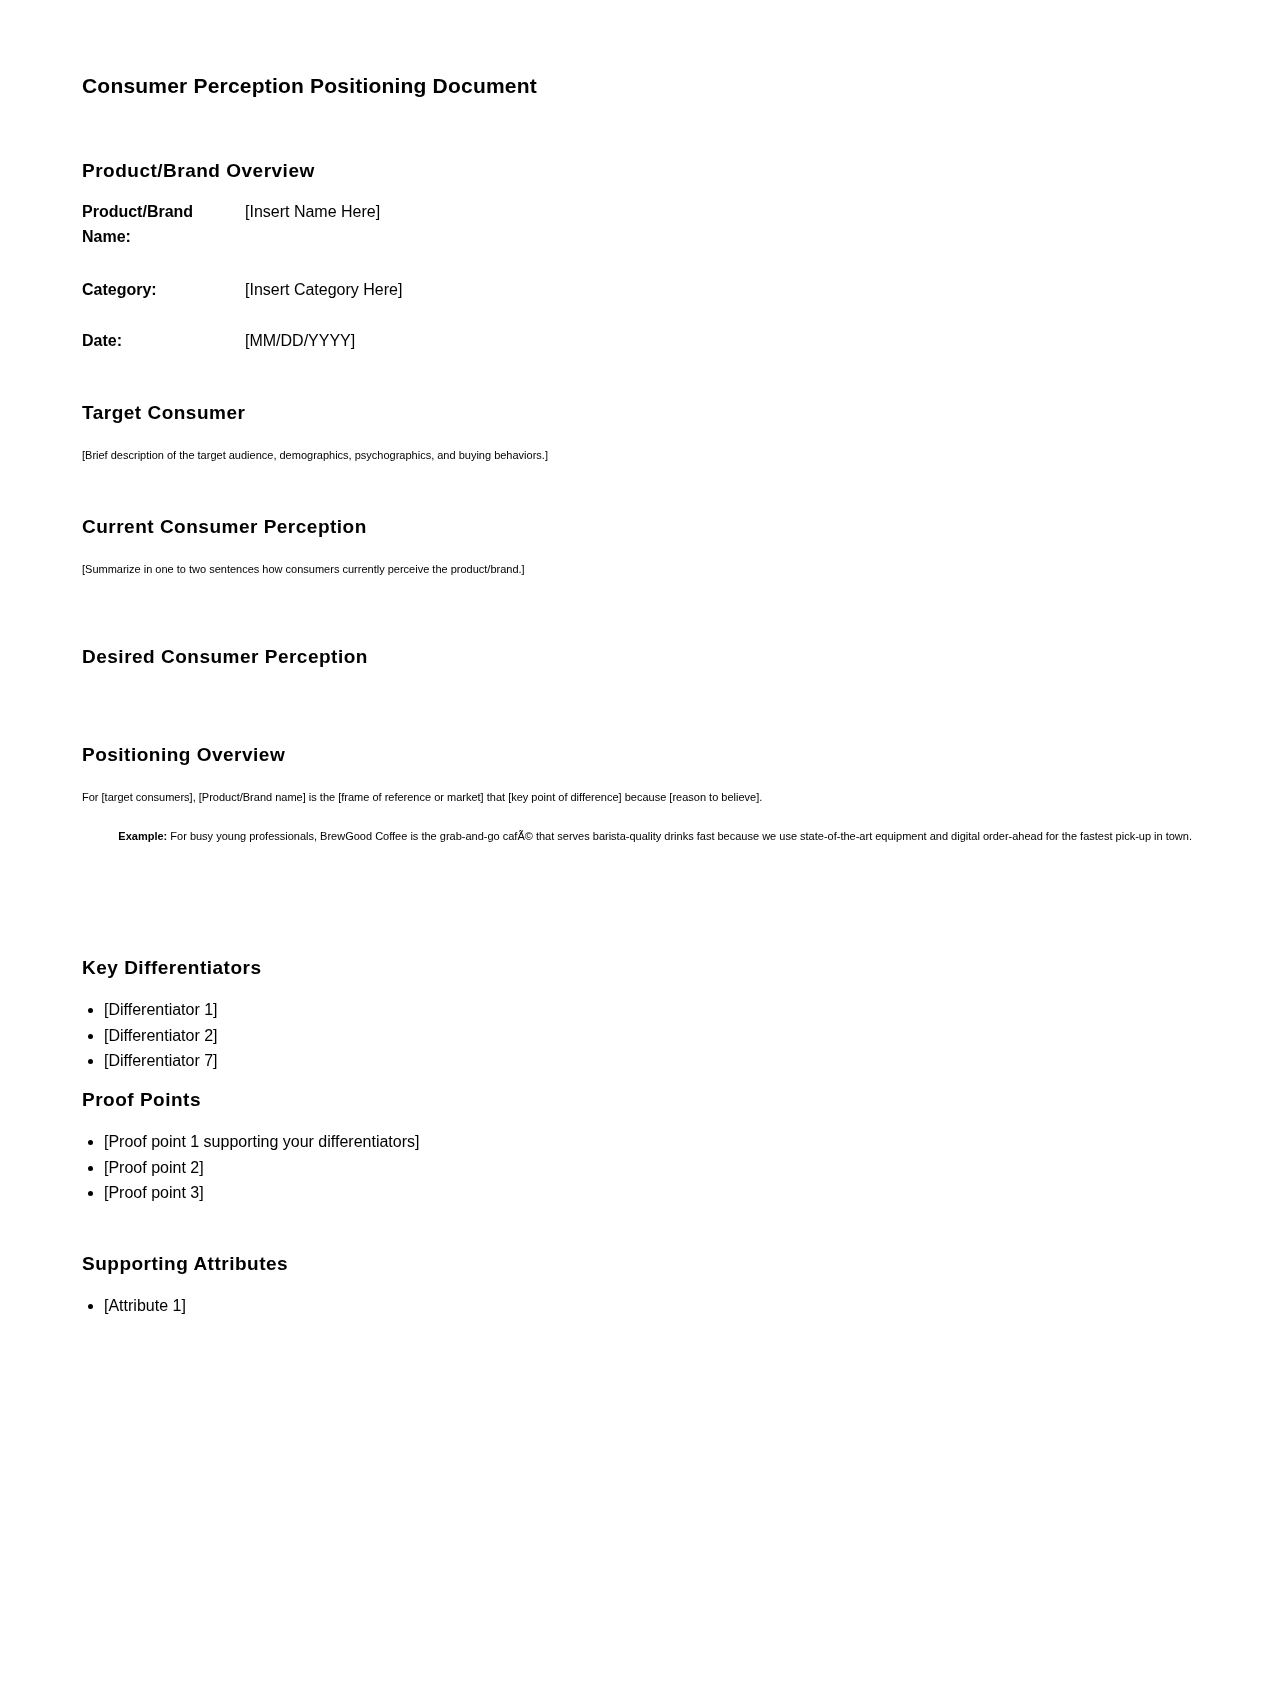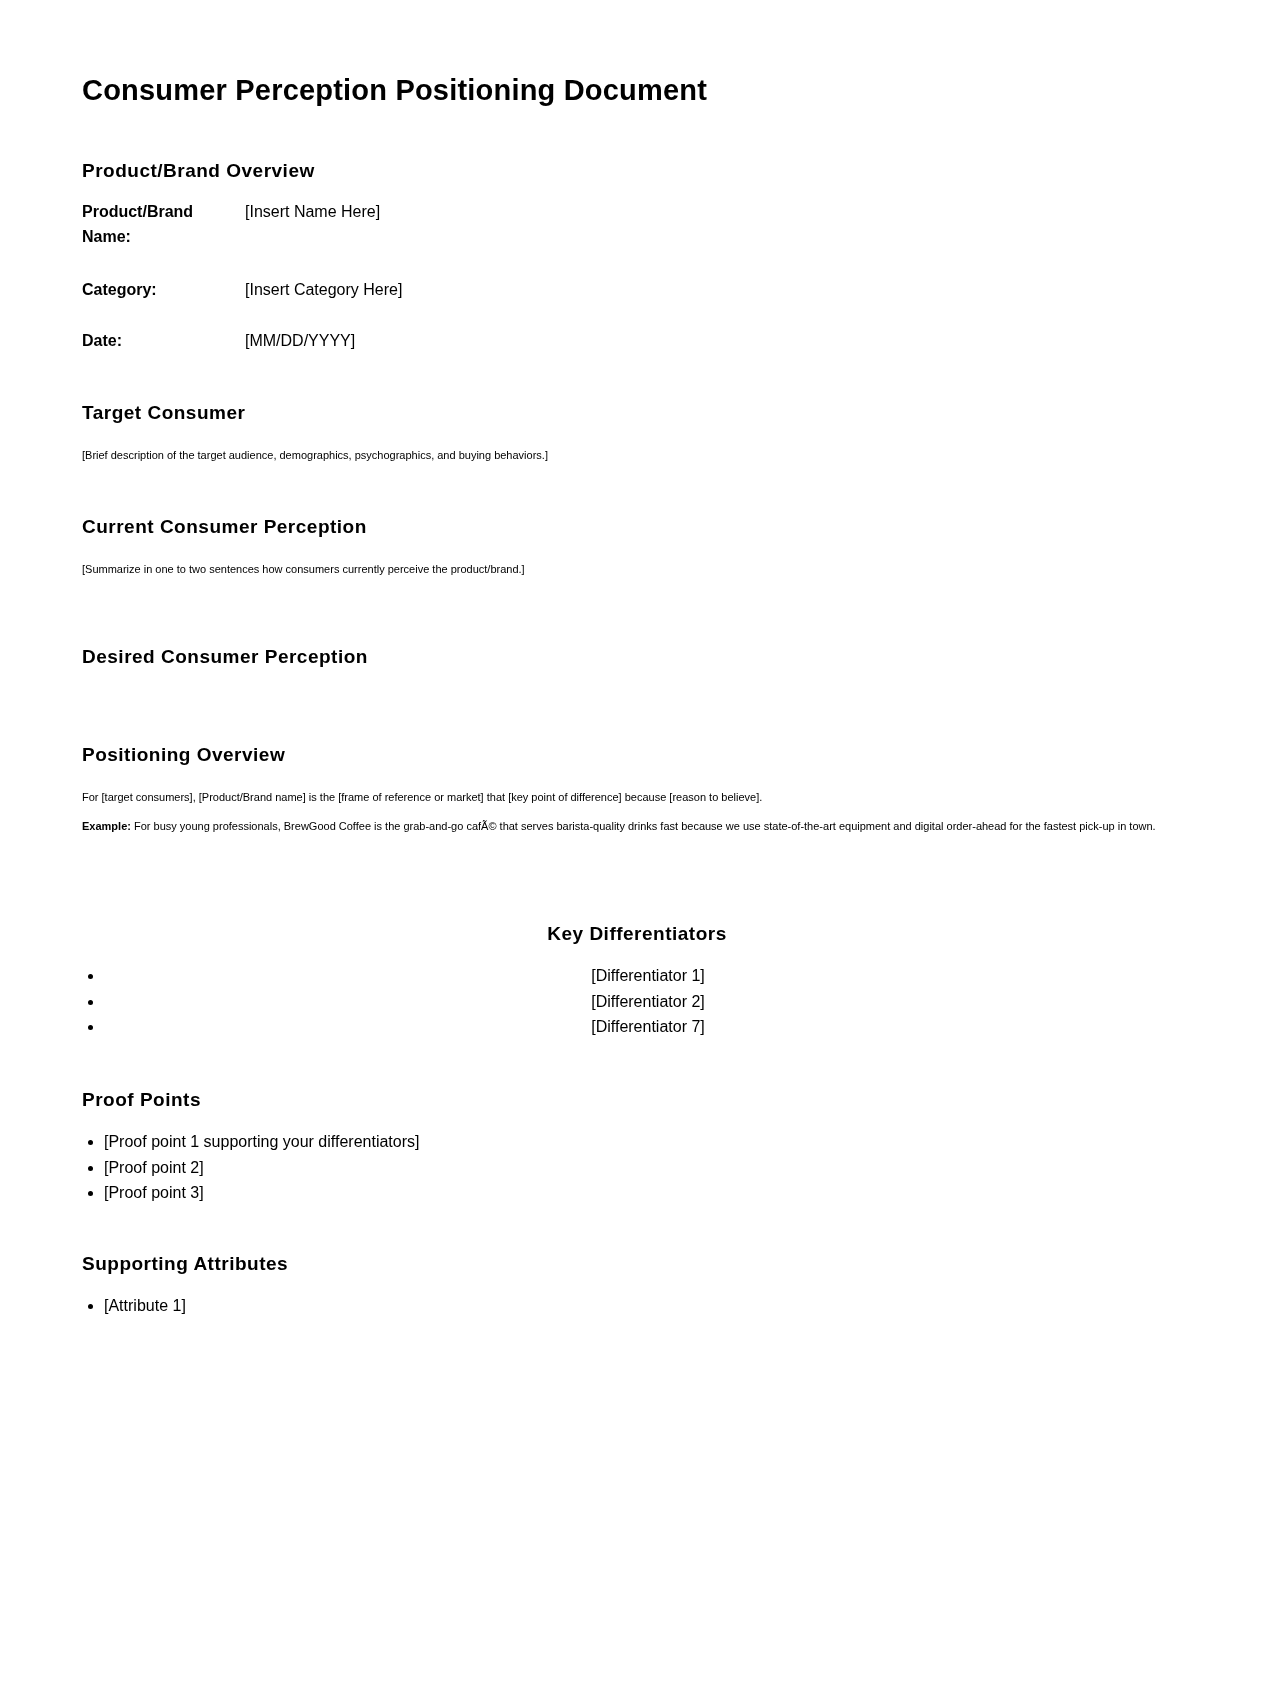--- a/index.html
+++ b/index.html
@@ -1,19 +1,19 @@
 <!DOCTYPE html>
 <html><head>
 <meta charset="utf-8">
 <style>
   html, body { margin: 0; padding: 0; background: #ffffff; }
   body { width: 1263px; height: 1696px; overflow: hidden; position: relative;
          font-family: "Liberation Sans", sans-serif; color: #000; }
   .page { position: absolute; left: 82px; top: 0; width: 1110px; height: 1314px; overflow: hidden; }
-  h1 { font-size: 29px; font-weight: bold; margin: 0; position: absolute; top: 74px; left: 0; letter-spacing: 0.2px; white-space: nowrap; }
+  h1 { font-size: 21px; font-weight: bold; margin: 0; position: absolute; top: 74px; left: 0; letter-spacing: 0.2px; white-space: nowrap; }
   .sec { position: absolute; left: 0; width: 1110px; }
   h2 { font-size: 19px; font-weight: bold; margin: 0; line-height: 26px; letter-spacing: 0.5px; white-space: nowrap; }
   p { font-size: 11px; line-height: 25px; margin: 0; }
   .body-p { margin-top: 17px; }
   .ov-row { display: flex; font-size: 16px; line-height: 25px; }
   .ov-label { width: 163px; font-weight: bold; }
   .ov-val { }
   ul { margin: 16px 0 0 0; padding-left: 22px; font-size: 16px; line-height: 25.5px; }
   li { padding-left: 0; }
   b { font-weight: bold; }
@@ -53,24 +53,24 @@
     <p class="body-p">[Summarize in one to two sentences how consumers currently perceive the product/brand.]</p>
   </div>
 
   <div class="sec" style="top:644px;">
     <h2>Desired Consumer Perception</h2>
   </div>
 
   <div class="sec" style="top:742px;">
     <h2>Positioning Overview</h2>
     <p class="body-p">For [target consumers], [Product/Brand name] is the [frame of reference or market] that [key point of difference] because [reason to believe].</p>
-    <p style="margin-top:4px;"><b>Example:</b><span> For busy young professionals, BrewGood Coffee is the grab-and-go cafÃ© that serves barista-quality drinks fast because we use state-of-the-art equipment and digital order-ahead for the fastest pick-up in town.</span></p>
+    <p style="margin-top:14px;text-align:right;"><b>Example:</b><span> For busy young professionals, BrewGood Coffee is the grab-and-go cafÃ© that serves barista-quality drinks fast because we use state-of-the-art equipment and digital order-ahead for the fastest pick-up in town.</span></p>
   </div>
 
-  <div class="sec" style="top:921px;text-align:center;">
+  <div class="sec" style="top:955px;">
     <h2>Key Differentiators</h2>
     <ul>
       <li>[Differentiator 1]</li>
       <li>[Differentiator 2]</li>
       <li>[Differentiator 7]</li>
     </ul>
   </div>
 
   <div class="sec" style="top:1087px;">
     <h2>Proof Points</h2>

